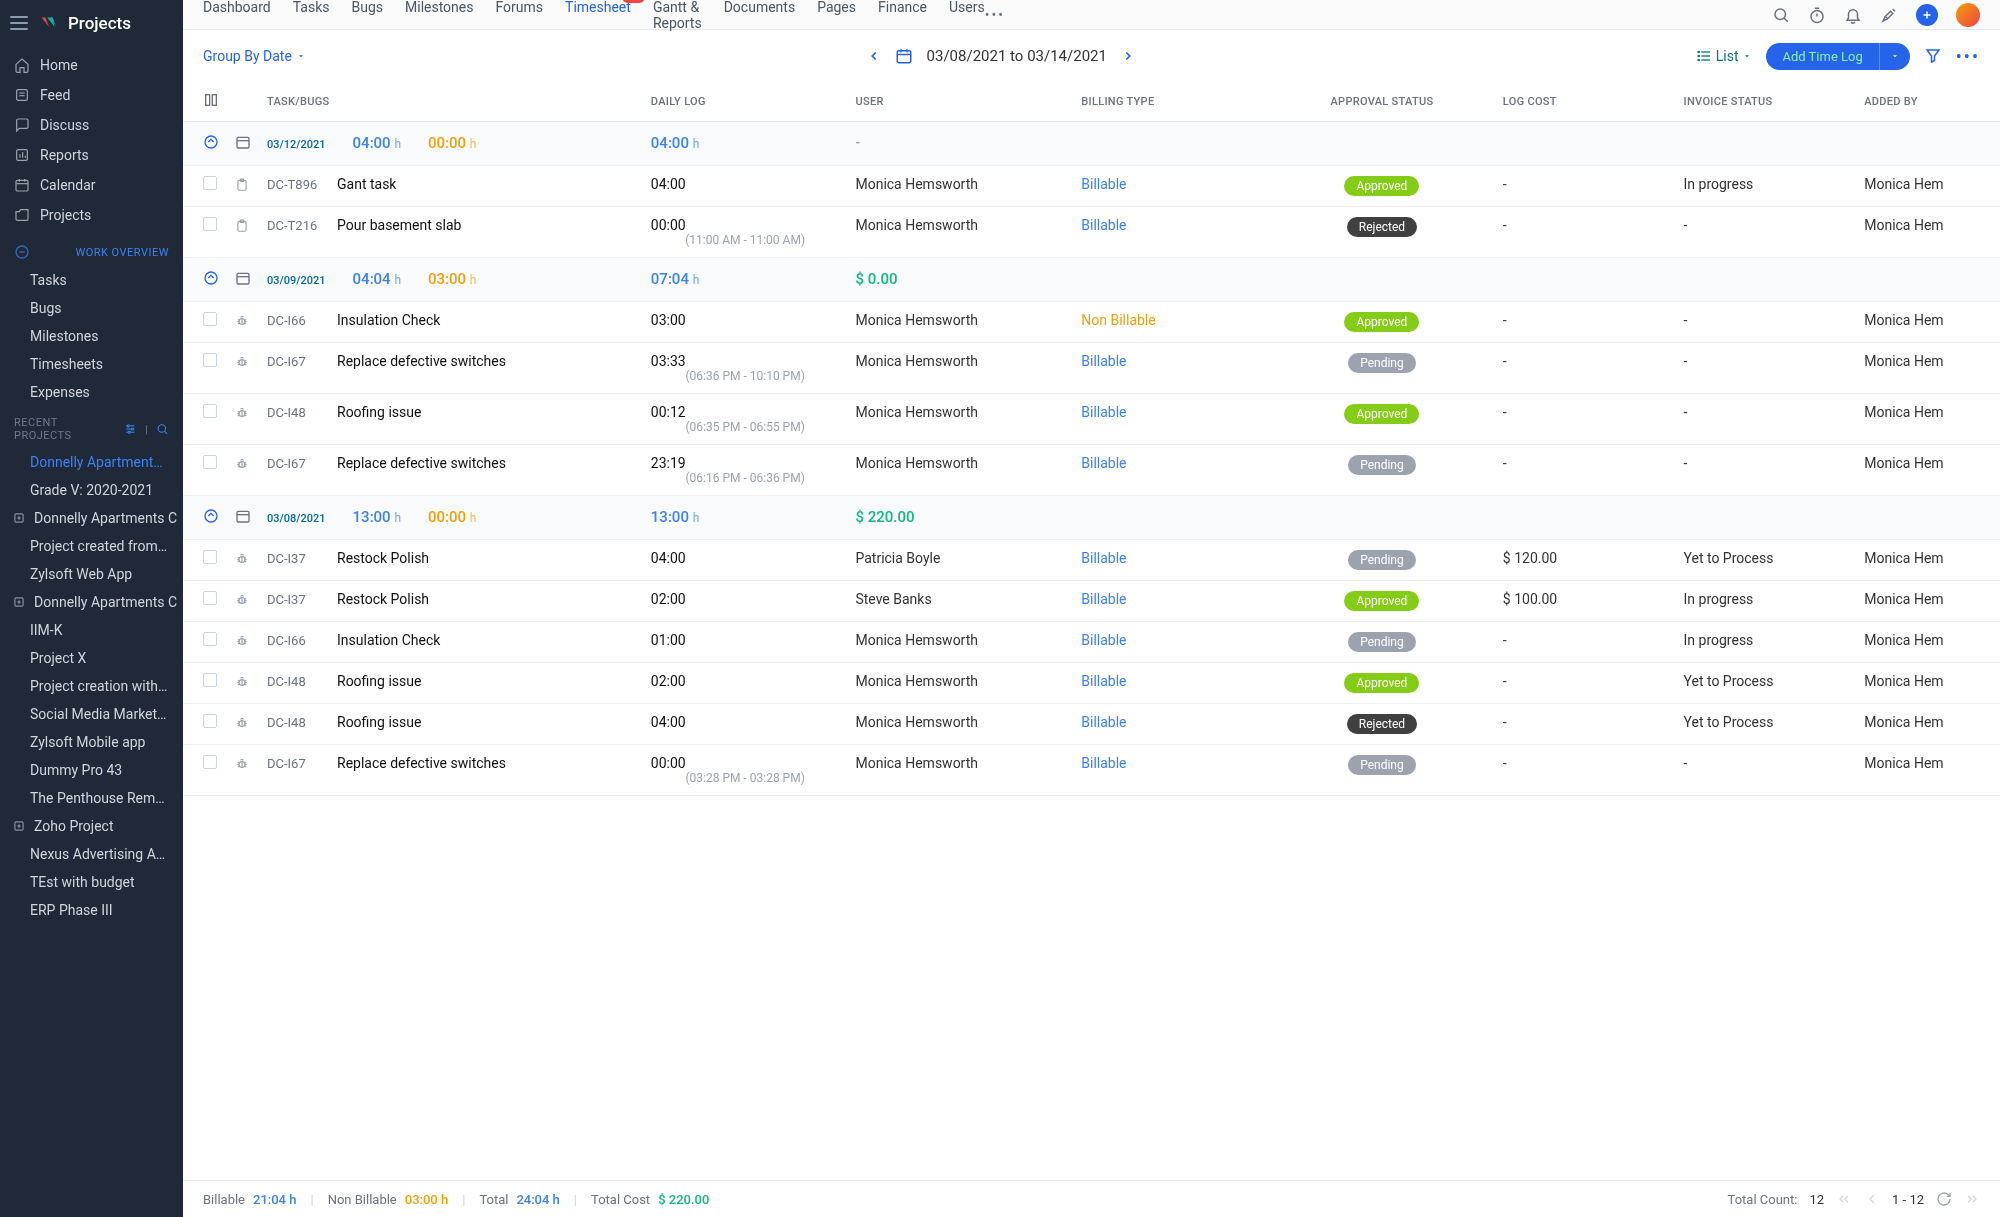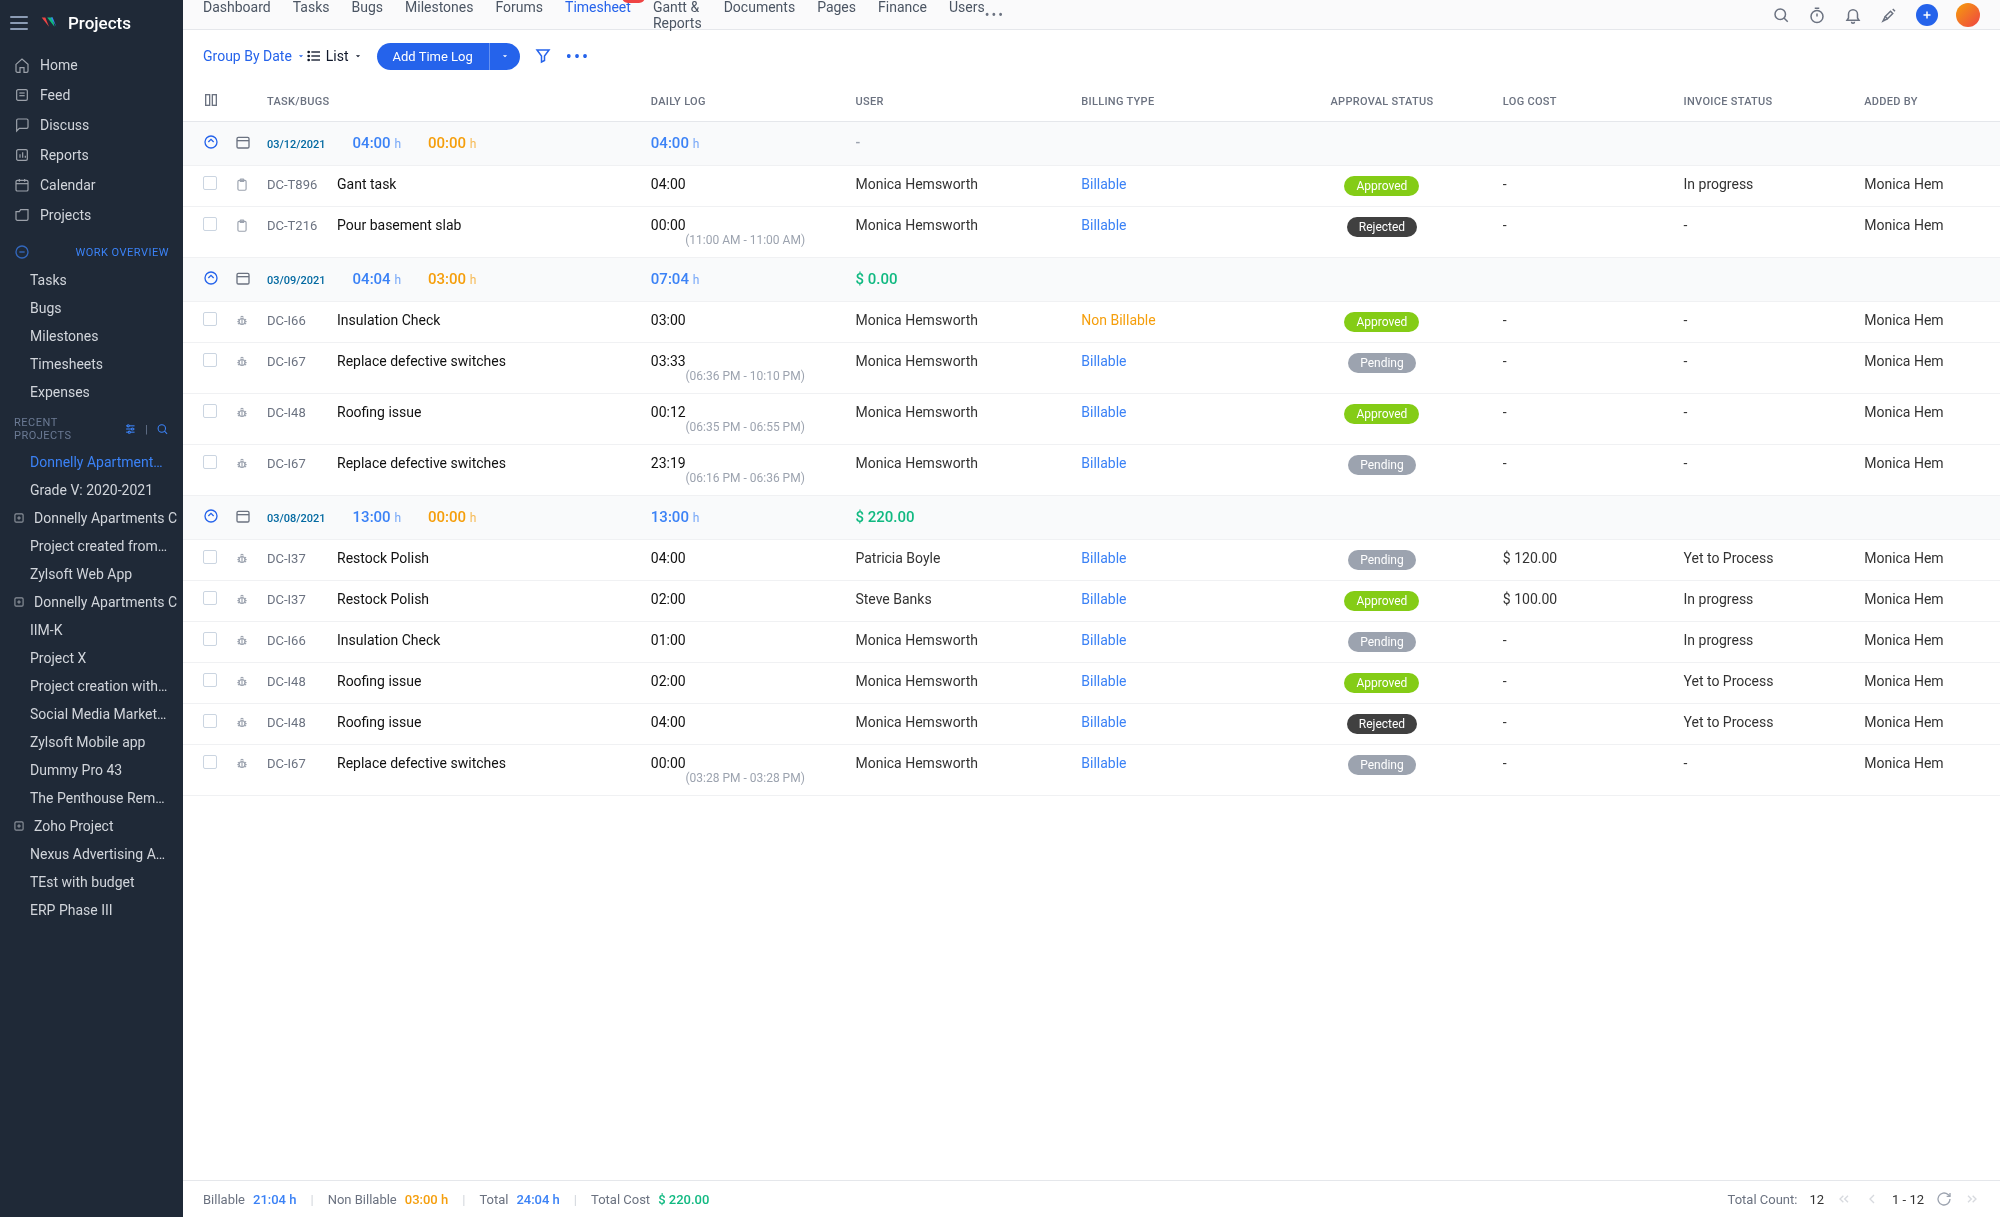--- a/index.html
+++ b/index.html
@@ -44,23 +44,23 @@
 .plus-btn { width: 22px; height: 22px; border-radius: 50%; background: #2563eb; display: flex; align-items: center; justify-content: center; color: #fff; cursor: pointer; }
 .avatar { width: 24px; height: 24px; border-radius: 50%; background: linear-gradient(135deg,#f59e0b,#ef4444); cursor: pointer; }
 
 
 .toolbar { display: flex; align-items: center; padding: 12px 20px; height: 52px; }
 .group-by { color: #2563eb; font-size: 14px; cursor: pointer; display: flex; align-items: center; gap: 4px; }
 .toolbar-center { flex: 1; display: flex; align-items: center; justify-content: center; gap: 14px; }
 .date-nav-icon { color: #2563eb; cursor: pointer; }
 .date-range { font-size: 15px; color: #333; }
 .toolbar-right { display: flex; align-items: center; gap: 14px; }
-.view-toggle { display: flex; align-items: center; gap: 4px; color: #0f172a; cursor: pointer; }
+.view-toggle { display: flex; align-items: center; gap: 4px; color: #0f766e; cursor: pointer; }
 .add-log-btn { display: flex; align-items: stretch; }
-.add-log-main { background: #2563eb; color: #ffffff; padding: 6px 16px; border-radius: 14px 0 0 14px; font-size: 13px; cursor: pointer; }
+.add-log-main { background: #2563eb; color: #86efac; padding: 6px 16px; border-radius: 14px 0 0 14px; font-size: 13px; cursor: pointer; }
 .add-log-drop { background: #2563eb; color: #fff; padding: 6px 10px; border-radius: 0 14px 14px 0; border-left: 1px solid rgba(255,255,255,0.3); cursor: pointer; display: flex; align-items: center; }
 .funnel-icon { color: #2563eb; cursor: pointer; }
 .more-dots { color: #2563eb; cursor: pointer; font-size: 18px; letter-spacing: 2px; }
 
 
 .table-wrap { flex: 1; overflow: auto; }
 table { border-collapse: collapse; width: 100%; min-width: 1380px; }
 th { text-align: left; font-size: 11px; font-weight: 500; color: #6b7280; text-transform: uppercase; padding: 10px 8px; border-bottom: 1px solid #e5e7eb; background: #fff; letter-spacing: 0.3px; white-space: nowrap; }
 th:first-child { padding-left: 20px; }
 td { padding: 10px 8px; border-bottom: 1px solid #f0f1f3; font-size: 14px; vertical-align: top; white-space: nowrap; }
@@ -293,20 +293,35 @@
       </div>
     </div>
 
     <div class="toolbar">
       <div class="group-by">
         <span>Group By Date</span>
         <svg width="10" height="10" viewBox="0 0 24 24" fill="currentColor">
             <path d="M7 10l5 5 5-5z"></path>
           </svg>
       </div>
+      <div class="toolbar-center">
+        <svg width="14" height="14" class="date-nav-icon" viewBox="0 0 24 24" fill="none" stroke="currentColor" stroke-width="3">
+            <polyline points="15 18 9 12 15 6"></polyline>
+          </svg>
+        <svg width="18" height="18" class="date-nav-icon" viewBox="0 0 24 24" fill="none" stroke="currentColor" stroke-width="2">
+            <rect x="3" y="5" width="18" height="16" rx="2"></rect>
+            <line x1="3" y1="10" x2="21" y2="10"></line>
+            <line x1="8" y1="3" x2="8" y2="7"></line>
+            <line x1="16" y1="3" x2="16" y2="7"></line>
+          </svg>
+        <span class="date-range">03/08/2021 to 03/14/2021</span>
+        <svg width="14" height="14" class="date-nav-icon" viewBox="0 0 24 24" fill="none" stroke="currentColor" stroke-width="3">
+            <polyline points="9 18 15 12 9 6"></polyline>
+          </svg>
+      </div>
       <div class="toolbar-right">
         <div class="view-toggle">
           <svg width="16" height="16" viewBox="0 0 24 24" fill="none" stroke="currentColor" stroke-width="2">
               <line x1="8" y1="6" x2="21" y2="6"></line>
               <line x1="8" y1="12" x2="21" y2="12"></line>
               <line x1="8" y1="18" x2="21" y2="18"></line>
               <circle cx="4" cy="6" r="1" fill="currentColor"></circle>
               <circle cx="4" cy="12" r="1" fill="currentColor"></circle>
               <circle cx="4" cy="18" r="1" fill="currentColor"></circle>
             </svg>

